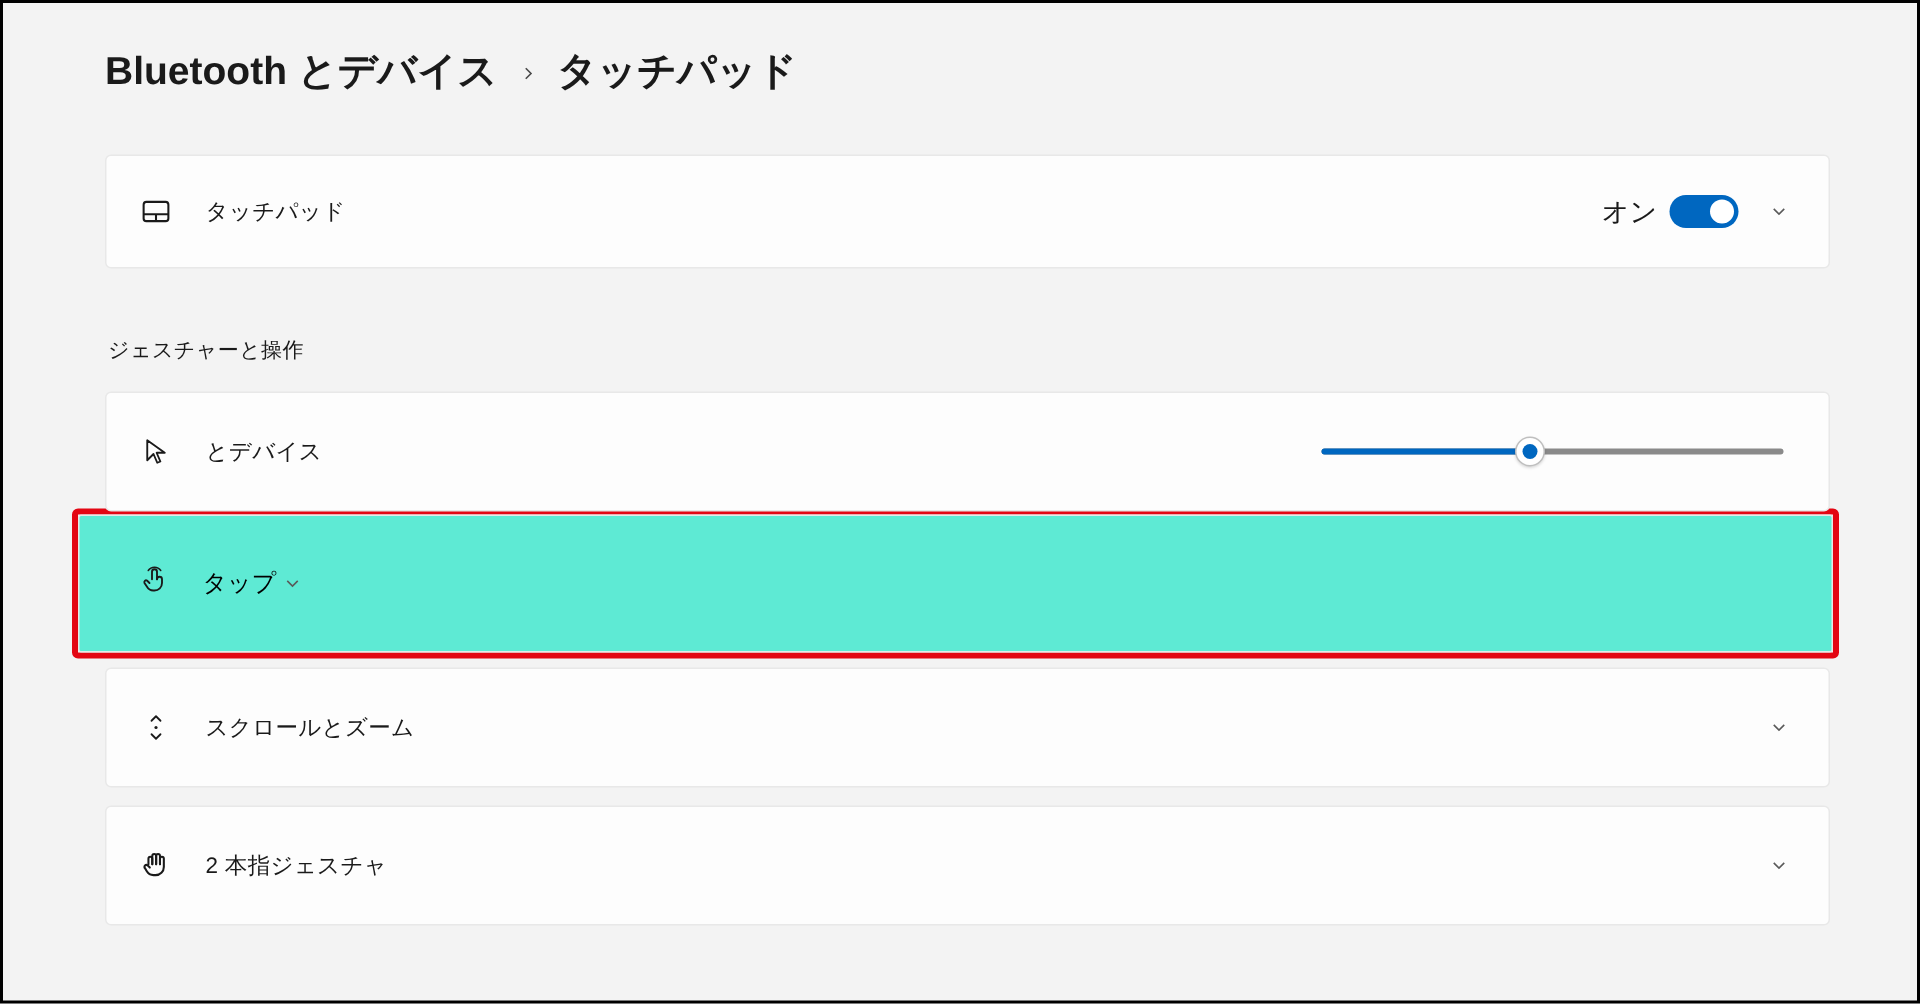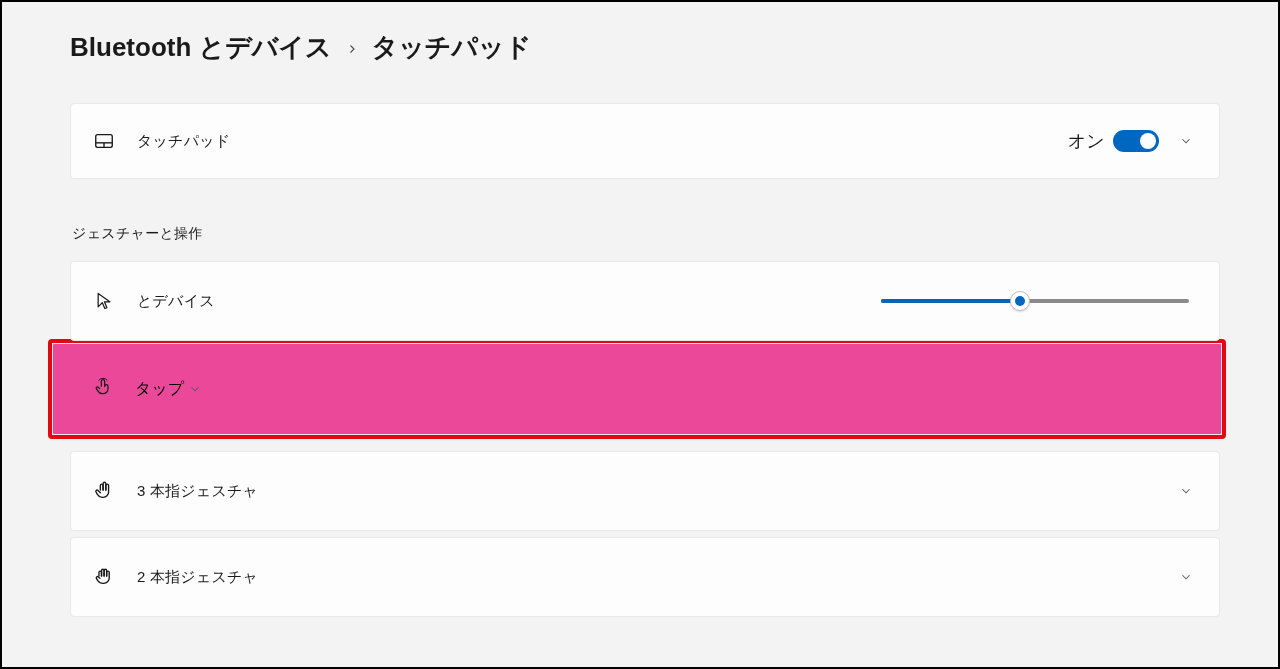--- a/index.html
+++ b/index.html
@@ -82,21 +82,21 @@
     padding: 0;
     margin-left: -22px;
     margin-right: -6px;
     margin-top: -2px;
     display: flex;
   }
   .highlight .inner {
     flex: 1;
     display: flex;
     align-items: center;
-    background: #ec4899;
+    background: #5eead4;
     border: 1px solid #e8e8e8;
     border-radius: 2px;
     padding: 0 36px 0 40px;
   }
 
   
   .onoff-label {
     font-size: 18px;
     color: #1a1a1a;
     margin-right: 8px;
@@ -234,38 +234,38 @@
           <span class="chev">
             <svg width="14" height="14" viewBox="0 0 24 24" fill="none" stroke="#5a5a5a" stroke-width="1.8">
                 <polyline points="6 9 12 15 18 9"></polyline>
               </svg>
           </span>
         </div>
       </div>
 
       <div class="gap-small"></div>
 
-
-      <div class="gap-small"></div>
-
       <div class="card row">
         <span class="icon-slot">
-          <svg width="22" height="22" viewBox="0 0 24 24" fill="none" stroke="#1a1a1a" stroke-width="1.5" stroke-linecap="round">
-            <path d="M8 11 V6 a1.5 1.5 0 0 1 3 0 V11"></path>
-            <path d="M11 11 V4 a1.5 1.5 0 0 1 3 0 V11"></path>
-            <path d="M14 11 V6 a1.5 1.5 0 0 1 3 0 V13 a6 6 0 0 1 -6 6 h-1 a6 6 0 0 1 -5 -3 l-1.5 -2.5 a1.4 1.4 0 0 1 2 -2 L8 14"></path>
-          </svg>
-        </span>
-        <span class="label">3 本指ジェスチャ</span>
+          <svg width="18" height="22" viewBox="0 0 24 24" fill="none" stroke="#1a1a1a" stroke-width="1.6" stroke-linecap="round" stroke-linejoin="round">
+            <polyline points="8 6 12 2 16 6"></polyline>
+            <polyline points="8 18 12 22 16 18"></polyline>
+            <circle cx="12" cy="12" r="1.4" fill="#1a1a1a" stroke="none"></circle>
+          </svg>
+        </span>
+        <span class="label">スクロールとズーム</span>
         <span class="chev">
           <svg width="14" height="14" viewBox="0 0 24 24" fill="none" stroke="#5a5a5a" stroke-width="1.8">
               <polyline points="6 9 12 15 18 9"></polyline>
             </svg>
         </span>
       </div>
+
+      <div class="gap-small"></div>
+
 
       <div class="gap-small"></div>
 
       <div class="card row">
         <span class="icon-slot">
           <svg width="22" height="22" viewBox="0 0 24 24" fill="none" stroke="#1a1a1a" stroke-width="1.5" stroke-linecap="round">
             <path d="M6.5 11 V7 a1.4 1.4 0 0 1 2.8 0 V11"></path>
             <path d="M9.3 11 V5 a1.4 1.4 0 0 1 2.8 0 V11"></path>
             <path d="M12.1 11 V5 a1.4 1.4 0 0 1 2.8 0 V11"></path>
             <path d="M14.9 11 V7 a1.4 1.4 0 0 1 2.8 0 V13 a6 6 0 0 1 -6 6 h-1.5 a6 6 0 0 1 -5 -3 l-1.2 -2 a1.4 1.4 0 0 1 2 -2 l1.5 1.5"></path>

